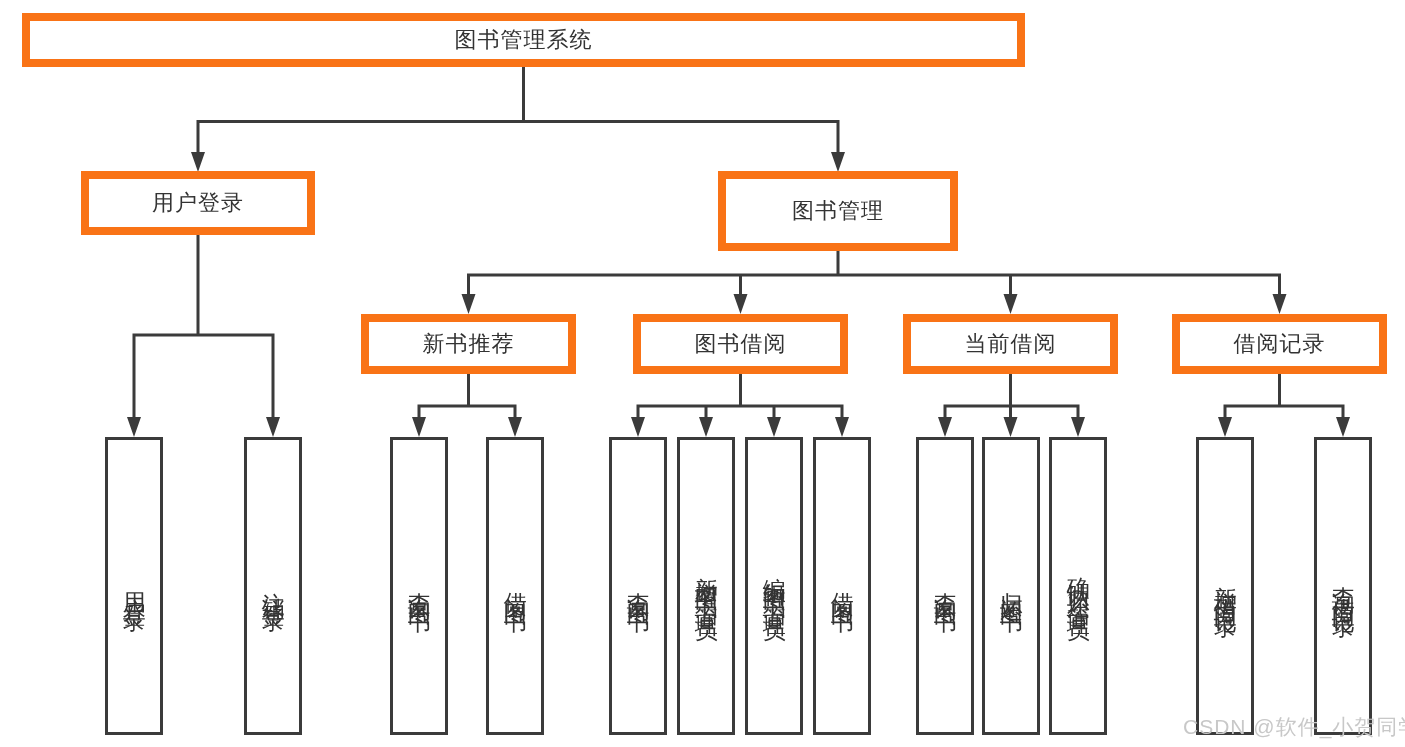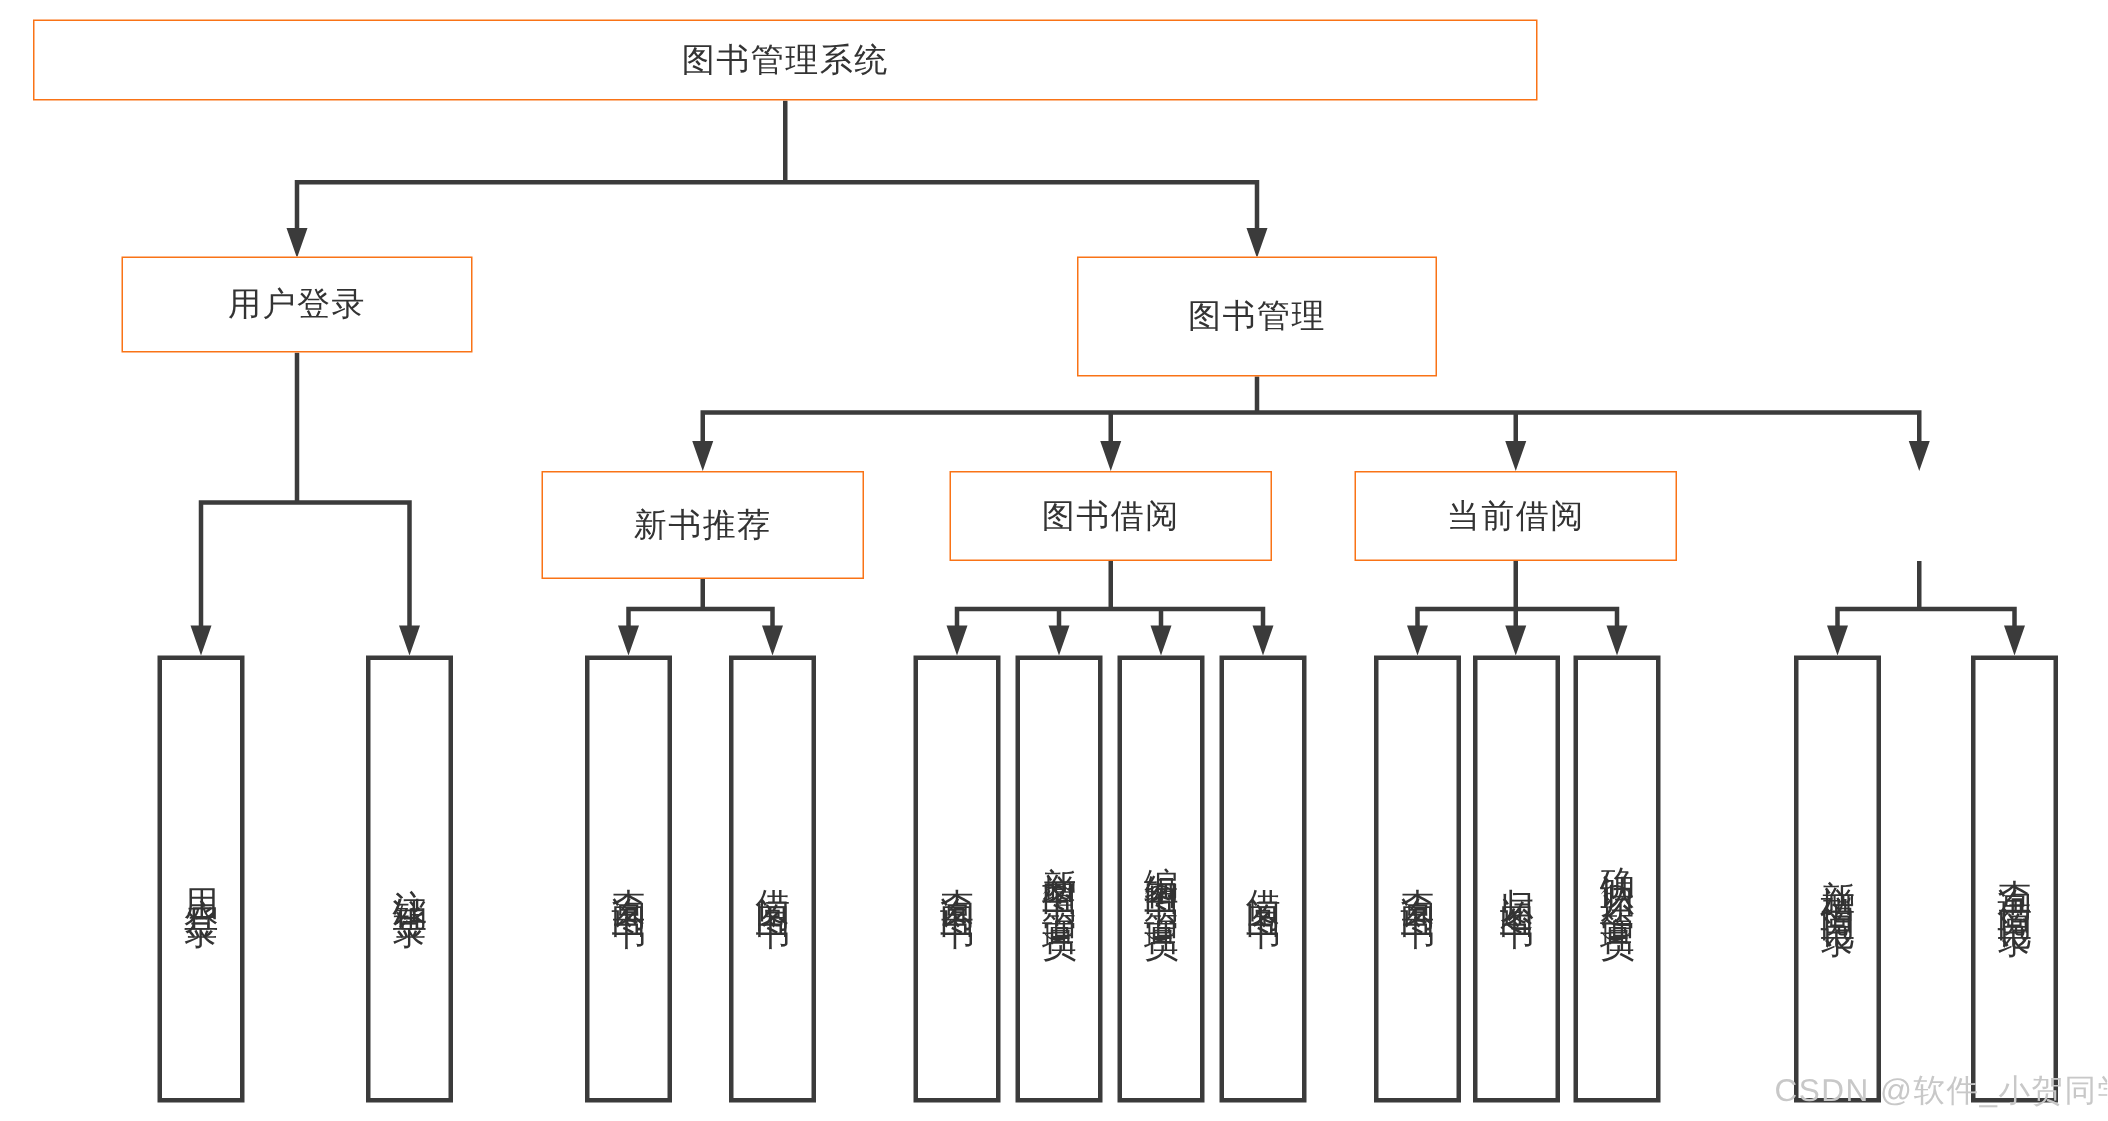--- a/index.html
+++ b/index.html
@@ -7,21 +7,21 @@
     position:relative;
     width:1405px;height:747px;
     background:#ffffff;
     font-family:"Liberation Sans","DejaVu Sans",sans-serif;
     overflow:hidden;
   }
   #wires{position:absolute;left:0;top:0;width:1405px;height:747px;}
   .hbox{
     position:absolute;
     box-sizing:border-box;
-    border:1px solid #f97316;
+    border:8px solid #f97316;
     background:#ffffff;
     display:flex;align-items:center;justify-content:center;
     z-index:2;
   }
   .hlbl{
     color:#333333;
     font-size:22px;
     letter-spacing:1px;
     white-space:nowrap;
   }
@@ -93,28 +93,31 @@
     <span class="hlbl">图书管理系统</span>
   </div>
 
   <div class="hbox" style="left:81px;top:171px;width:234px;height:64px;">
     <span class="hlbl">用户登录</span>
   </div>
   <div class="hbox" style="left:718px;top:171px;width:240px;height:80px;">
     <span class="hlbl">图书管理</span>
   </div>
 
-  <div class="hbox" style="left:361px;top:314px;width:215px;height:72px;text-align:right;">
+  <div class="hbox" style="left:361px;top:314px;width:215px;height:60px;text-align:right;">
     <span class="hlbl">新书推荐</span>
   </div>
   <div class="hbox" style="left:633px;top:314px;width:215px;height:60px;">
     <span class="hlbl">图书借阅</span>
   </div>
   <div class="hbox" style="left:903px;top:314px;width:215px;height:60px;">
     <span class="hlbl">当前借阅</span>
+  </div>
+  <div class="hbox" style="left:1172px;top:314px;width:215px;height:60px;">
+    <span class="hlbl">借阅记录</span>
   </div>
 
   <div class="vbox" style="left:105px;">
     <span class="vlbl">用户登录</span>
   </div>
   <div class="vbox" style="left:244px;">
     <span class="vlbl">注销登录</span>
   </div>
 
   <div class="vbox" style="left:390px;">

